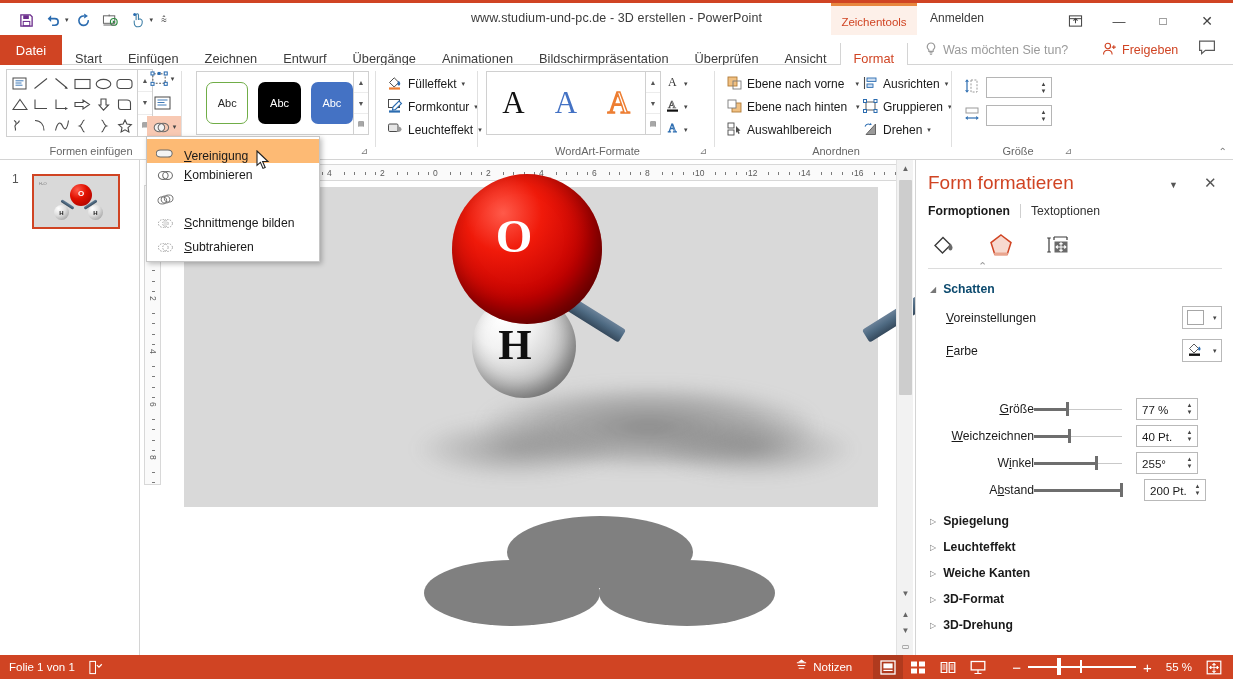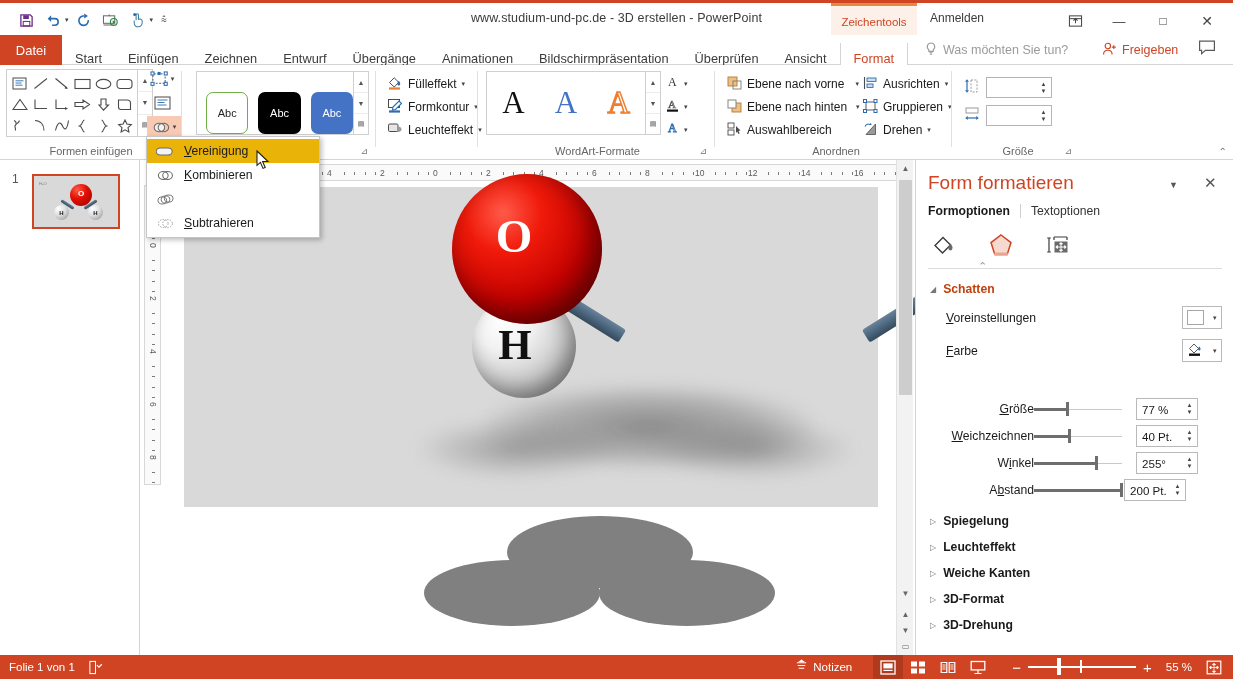--- a/index.html
+++ b/index.html
@@ -100,35 +100,35 @@
   
   .menu {
     position: absolute; left: 146px; top: 136px; width: 174px;
     background: #fff; border: 1px solid #c6c6c6; box-shadow: 2px 2px 5px rgba(0,0,0,.25);
     z-index: 60; padding: 2px 0;
   }
   .menu-item {
     height: 24px; display: flex; align-items: center; gap: 9px; padding: 0 8px;
     font-size: 12.2px; color: #1a1a1a; cursor: pointer;
   }
-  .menu-item:hover, .menu-item.hl { background: #eab308; }
+  .menu-item:hover, .menu-item.hl { background: #fdba74; align-items: flex-end; }
   .menu-ico { width: 20px; height: 20px; display: flex; align-items: center; justify-content: center; }
   .menu-item u { text-decoration: underline; }
 
   
   .styleswatch {
     width: 44px; height: 42px; border-radius: 7px; display: flex;
     align-items: center; justify-content: center; font-size: 11px; cursor: pointer;
   }
   .sw1 { border: 1px solid #70ad47; background: #fff; color: #262626; }
   .sw2 { background: #000; color: #fff; }
   .sw3 { background: #4472c4; color: #fff; }
   .styles-box {
     position: absolute; left: 6px; top: 6px; width: 158px; height: 64px;
-    border: 1px solid #d0d0d0; display: flex; align-items: flex-end; gap: 10px; padding-left: 9px; background: #fff;
+    border: 1px solid #d0d0d0; display: flex; align-items: center; gap: 10px; padding-left: 9px; background: #fff;
   }
   .styles-scroll {
     position: absolute; left: 164px; top: 6px; width: 15px; height: 64px;
     border: 1px solid #d0d0d0; border-left: none; background: #fff; display: flex; flex-direction: column;
   }
   .styles-scroll div { flex: 1; display: flex; align-items: center; justify-content: center; font-size: 7px; color: #555; cursor: pointer; border-bottom: 1px solid #ececec; }
   .styles-scroll div:last-child { border-bottom: none; }
 
   .menurow {
     position: absolute; height: 22px; display: flex; align-items: center; gap: 5px;
@@ -255,21 +255,21 @@
   .pt.active { font-weight: bold; color: #1a1a1a; }
   .pt-div { width: 1px; height: 14px; background: #cfcfcf; }
   .pane-icons { position: absolute; left: 12px; top: 70px; display: flex; gap: 22px; align-items: flex-end; }
   .pi { width: 34px; height: 30px; display: flex; align-items: center; justify-content: center; cursor: pointer; }
   .pane-underline { position: absolute; left: 12px; top: 108px; width: 294px; height: 1px; background: #dcdcdc; }
   .pane-uptick { position: absolute; left: 62px; top: 100px; font-size: 11px; color: #999; }
 
   .sect-head { position: absolute; display: flex; align-items: center; gap: 7px; cursor: pointer; }
   .sect-arrow { font-size: 8px; color: #777; }
   .sect-title { font-size: 12.2px; font-weight: bold; }
-  .sect-open .sect-title { color: #c2410c; }
+  .sect-open .sect-title { color: #0c4a6e; }
   .sect-closed .sect-title { color: #1a1a1a; }
 
   .fieldrow { position: absolute; display: flex; align-items: center; text-align: right; }
   .fl { font-size: 12.2px; color: #1a1a1a; }
   .fl u { text-decoration: underline; }
   .drop-btn {
     width: 40px; height: 23px; border: 1px solid #b9b9b9; background: #fff;
     display: flex; align-items: center; justify-content: space-around; cursor: pointer;
   }
   .drop-sw { width: 17px; height: 15px; border: 1px solid #a6a6a6; background: #fff; }
@@ -992,21 +992,21 @@
           </span>
       </div>
     </div>
 
     <div class="fieldrow" style="left:30px; top:319px;">
       <span class="fl" style="width:88px;">A<u>b</u>stand</span>
       <div class="slider">
         <div class="sl-track-on" style="width:88px;"></div>
         <div class="sl-knob" style="left:86px;"></div>
       </div>
-      <div class="numspin" style="margin-left:2px;">
+      <div class="numspin" style="margin-left:22px;">
         <span>200 Pt.</span>
         <span class="spin-arrows">
             <i>▲</i>
             <i>▼</i>
           </span>
       </div>
     </div>
 
     <div class="sect-head sect-closed" style="left:14px; top:354px;">
       <span class="sect-arrow">▷</span>
@@ -1049,20 +1049,30 @@
       <span><u>K</u>ombinieren</span>
     </div>
     <div class="menu-item">
       <span class="menu-ico">
         <svg width="19" height="15" viewBox="0 0 20 16">
             <ellipse cx="6.6" cy="9" rx="4.6" ry="3.8" fill="none" stroke="#6a6a6a" stroke-width="1"></ellipse>
             <ellipse cx="10" cy="8" rx="4.6" ry="3.8" fill="none" stroke="#6a6a6a" stroke-width="1"></ellipse>
             <ellipse cx="13.4" cy="7" rx="4.6" ry="3.8" fill="none" stroke="#6a6a6a" stroke-width="1"></ellipse>
           </svg>
       </span>
+    </div>
+    <div class="menu-item">
+      <span class="menu-ico">
+        <svg width="19" height="15" viewBox="0 0 20 16">
+            <ellipse cx="7.6" cy="8" rx="5.2" ry="4.2" fill="none" stroke="#9a9a9a" stroke-width="1" stroke-dasharray="1.6 1.4"></ellipse>
+            <ellipse cx="12.2" cy="8" rx="5.2" ry="4.2" fill="none" stroke="#9a9a9a" stroke-width="1" stroke-dasharray="1.6 1.4"></ellipse>
+            <path d="M9.9 4.3a4.4 4.4 0 0 0 0 7.4 4.4 4.4 0 0 0 0-7.4z" fill="#e2e2e2"></path>
+          </svg>
+      </span>
+      <span><u>S</u>chnittmenge bilden</span>
     </div>
     <div class="menu-item">
       <span class="menu-ico">
         <svg width="19" height="15" viewBox="0 0 20 16">
             <ellipse cx="7.6" cy="8" rx="5.2" ry="4.2" fill="none" stroke="#9a9a9a" stroke-width="1" stroke-dasharray="1.6 1.4"></ellipse>
             <ellipse cx="12.2" cy="8" rx="5.2" ry="4.2" fill="none" stroke="#9a9a9a" stroke-width="1" stroke-dasharray="1.6 1.4"></ellipse>
           </svg>
       </span>
       <span><u>S</u>ubtrahieren</span>
     </div>

